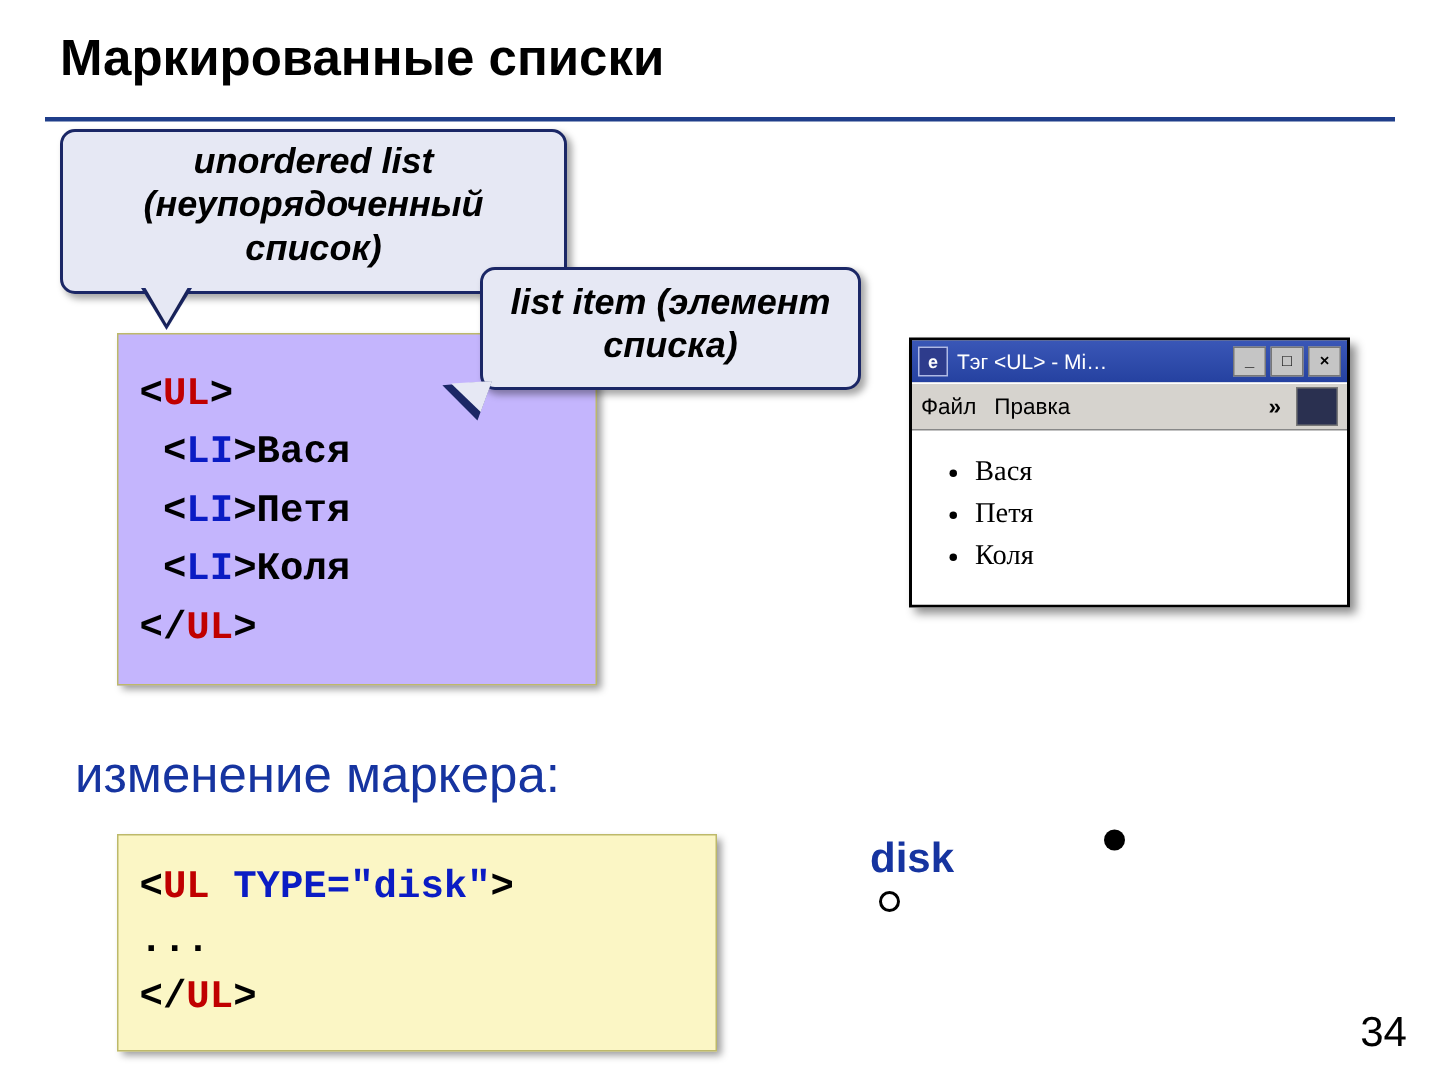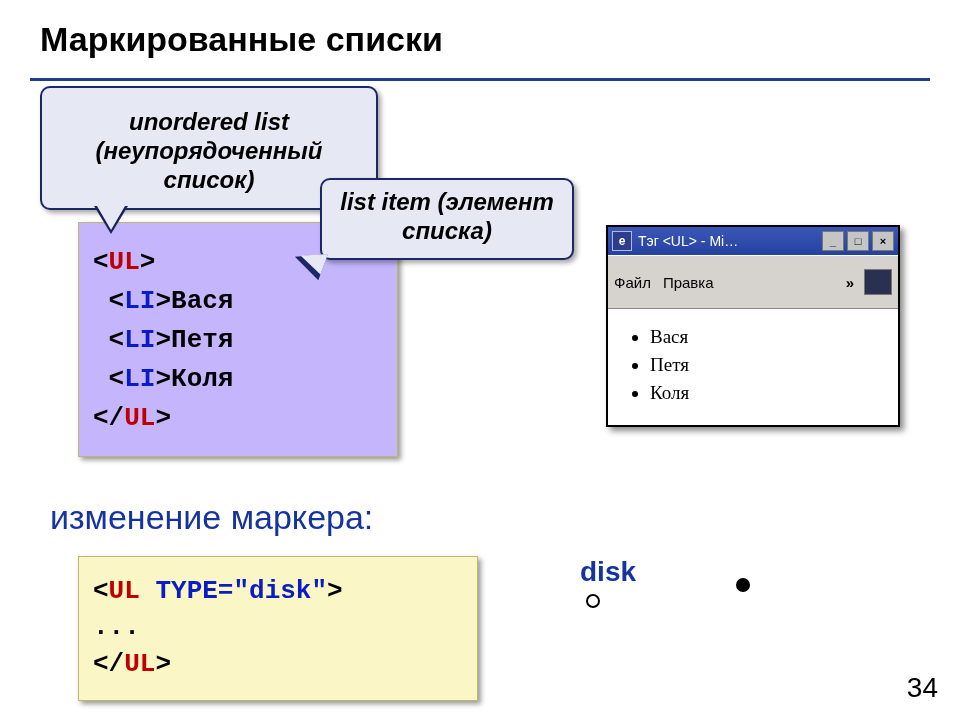--- a/index.html
+++ b/index.html
@@ -37,21 +37,21 @@
 
   
   .callout1 {
     position: absolute;
     left: 40px;
     top: 86px;
     width: 310px;
     background: #e6e8f4;
     border: 2px solid #1b2766;
     border-radius: 10px;
-    padding: 20px 12px 14px 12px;
+    padding: 6px 12px 14px 12px;
     text-align: center;
     font-style: italic;
     font-weight: bold;
     font-size: 24px;
     line-height: 1.2;
     box-shadow: 3px 3px 5px rgba(0,0,0,0.35);
     z-index: 3;
   }
   .callout1::after {
     content: "";
@@ -180,21 +180,21 @@
     font-family: Arial;
     line-height: 1;
     font-weight: bold;
   }
   .menubar {
     display: flex;
     align-items: center;
     background: #d6d3ce;
     border-top: 1px solid #fff;
     height: 30px;
-    padding: 11px 6px;
+    padding: 0 6px;
     font-size: 15px;
   }
   .menubar .menu-item { margin-right: 12px; }
   .menubar .spacer { flex: 1; }
   .menubar .chevr {
     font-weight: bold;
     color: #000;
     margin-right: 10px;
   }
   .menubar .throbber {
@@ -245,21 +245,21 @@
   
   .markers {
     position: absolute;
     left: 580px;
     top: 552px;
     font-size: 28px;
     font-weight: bold;
     color: #1634a0;
     line-height: 1.45;
   }
-  .markers .row { display: flex; align-items: flex-end; }
+  .markers .row { display: flex; align-items: flex-start; }
   .markers .lbl { width: 150px; }
   .markers .sym { color: #000; font-size: 26px; display: inline-flex; align-items: center; justify-content: center; width: 26px; }
   .sym svg { display: block; }
 
   .pagenum {
     position: absolute;
     right: 22px;
     bottom: 16px;
     font-size: 28px;
     color: #000;

